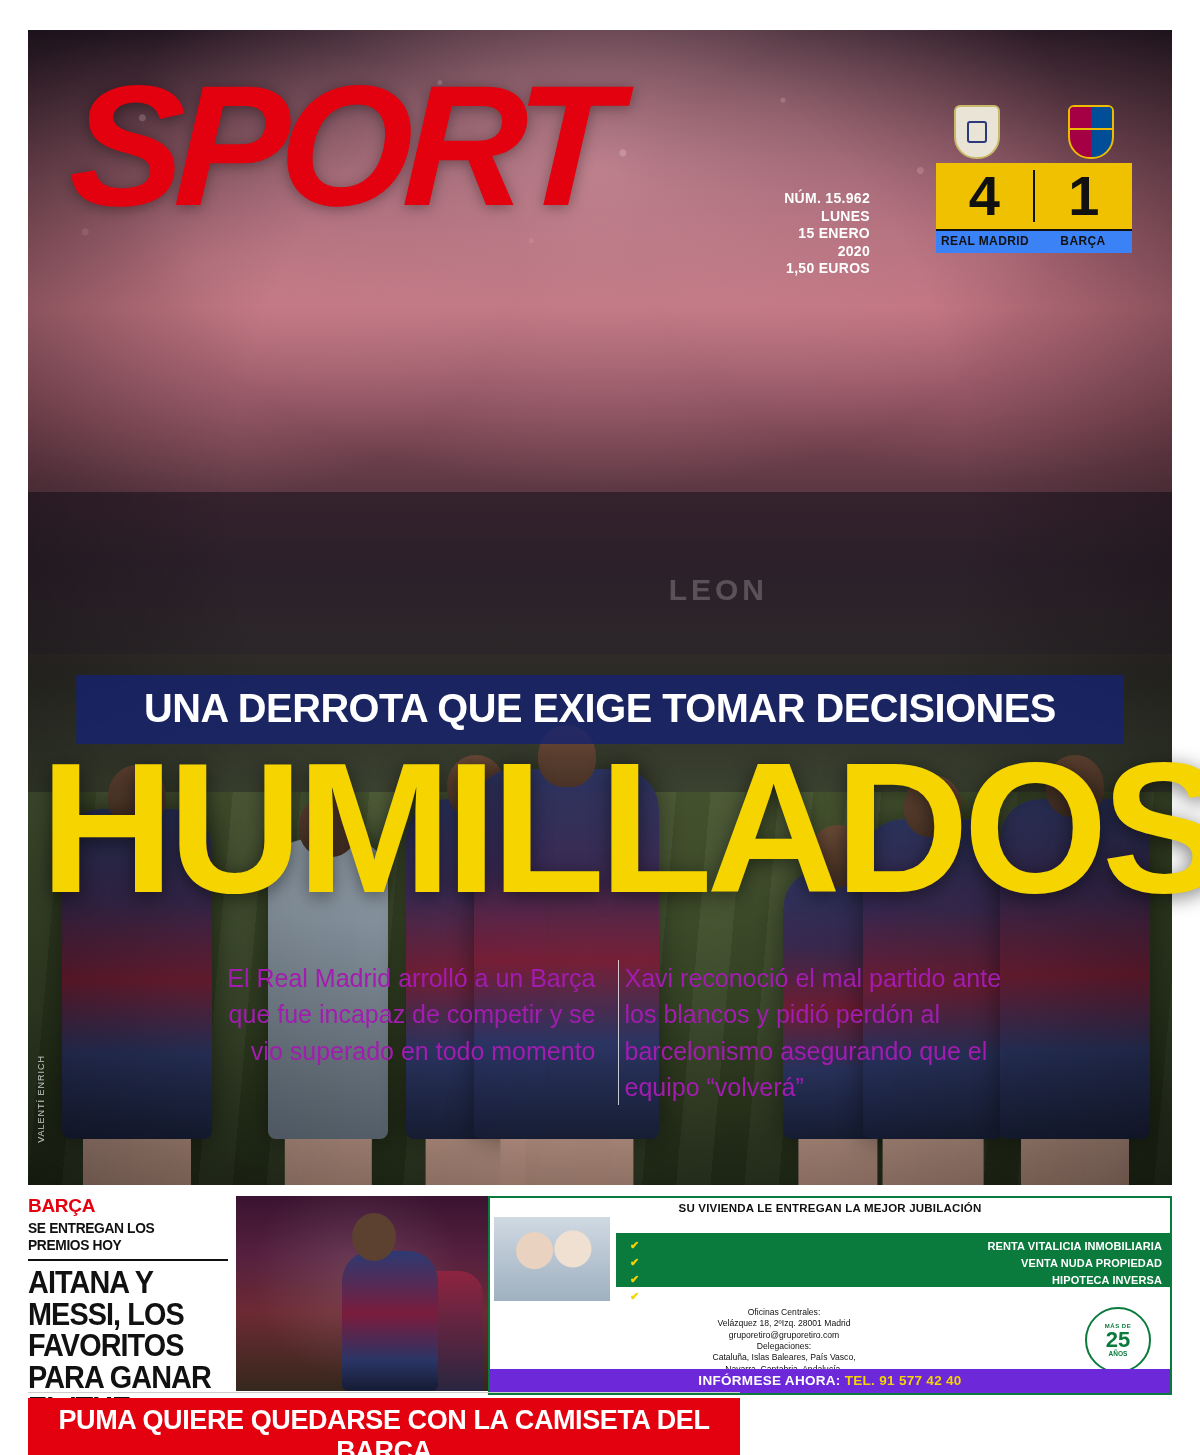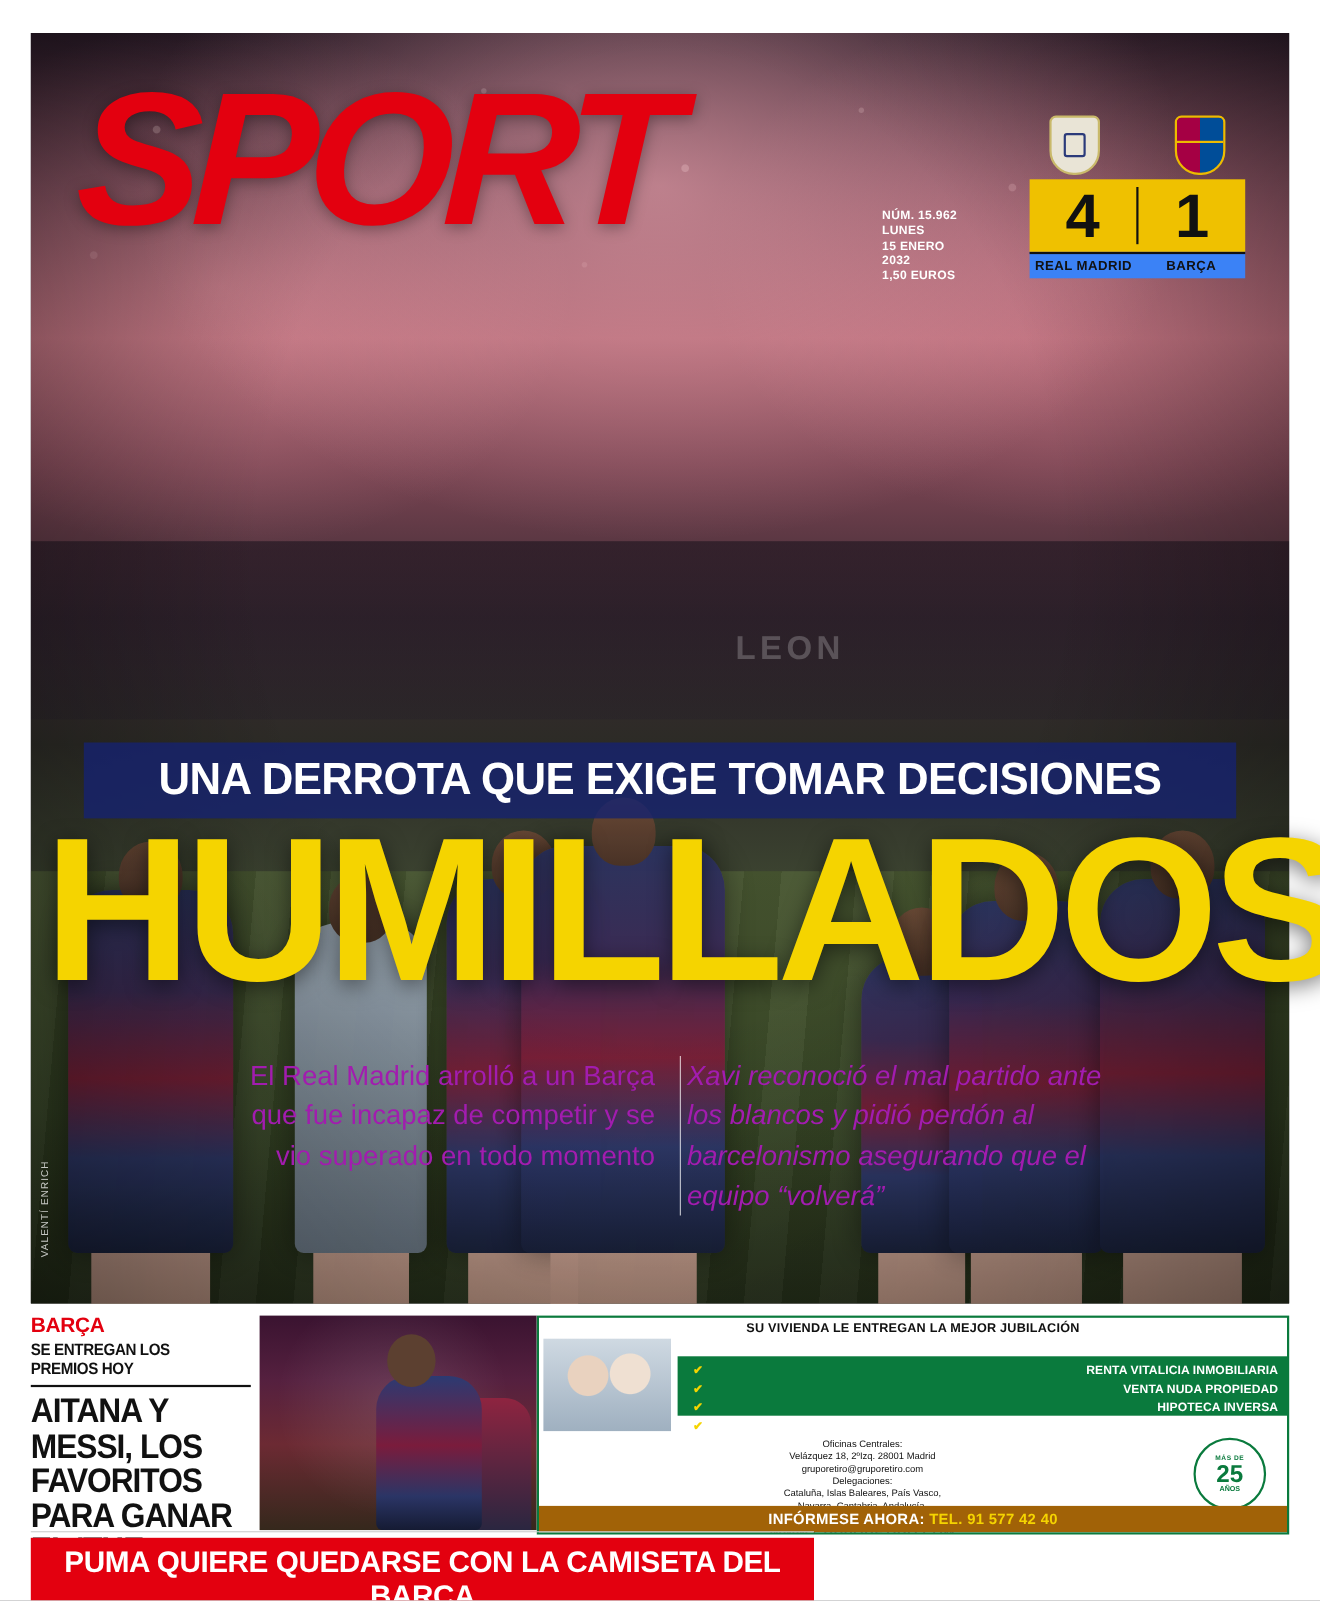--- a/index.html
+++ b/index.html
@@ -144,23 +144,23 @@
     letter-spacing: -10px;
     font-style: italic;
     text-shadow: 0 2px 14px rgba(0,0,0,0.35);
     transform: skewX(-2deg);
   }
 
   .issue-info {
     position: absolute;
     right: 330px;
     top: 190px;
-    text-align: left;
+    text-align: right;
     color: #ffffff;
-    font-size: 11px;
+    font-size: 14px;
     line-height: 1.25;
     font-weight: bold;
     letter-spacing: .3px;
   }
 
   
   .scorebox {
     position: absolute;
     right: 68px;
     top: 105px;
@@ -271,21 +271,20 @@
   }
   .deck-left {
     width: 50%;
     text-align: right;
     padding-right: 22px;
     border-right: 1px solid rgba(255,255,255,0.75);
   }
   .deck-right {
     width: 50%;
     padding-left: 6px;
-    font-style: italic;
   }
   .photo-credit {
     position: absolute;
     left: 8px;
     bottom: 42px;
     color: rgba(255,255,255,0.75);
     font-size: 9px;
     letter-spacing: 1px;
     writing-mode: vertical-rl;
     transform: rotate(180deg);
@@ -474,21 +473,21 @@
     text-align: center;
     font-size: 12px;
     font-weight: bold;
     color: #111;
     letter-spacing: .6px;
     margin-top: 1px;
   }
   .ad-cta {
     position: absolute;
     left: 0; right: 0; bottom: 0;
-    background: #a16207;
+    background: #6d28d9;
     color: #fff;
     text-align: center;
     font-size: 13.5px;
     font-weight: bold;
     padding: 4px 0 5px;
     letter-spacing: .3px;
   }
   .ad-cta .tel { color: #f5d400; }
 
   
@@ -556,21 +555,21 @@
     <div class="vignette"></div>
     <div class="photo-credit">VALENTÍ ENRICH</div>
   </div>
 
   <div class="masthead">SPORT</div>
 
   <div class="issue-info">
     <div>NÚM. 15.962</div>
     <div>LUNES</div>
     <div>15 ENERO</div>
-    <div>2032</div>
+    <div>2020</div>
     <div>1,50 EUROS</div>
   </div>
 
   <div class="scorebox">
     <div class="crest-row">
       <div class="crest crest-rm"></div>
       <div class="crest crest-fcb"></div>
     </div>
     <div class="score-strip">
       <div class="score-num">4</div>

